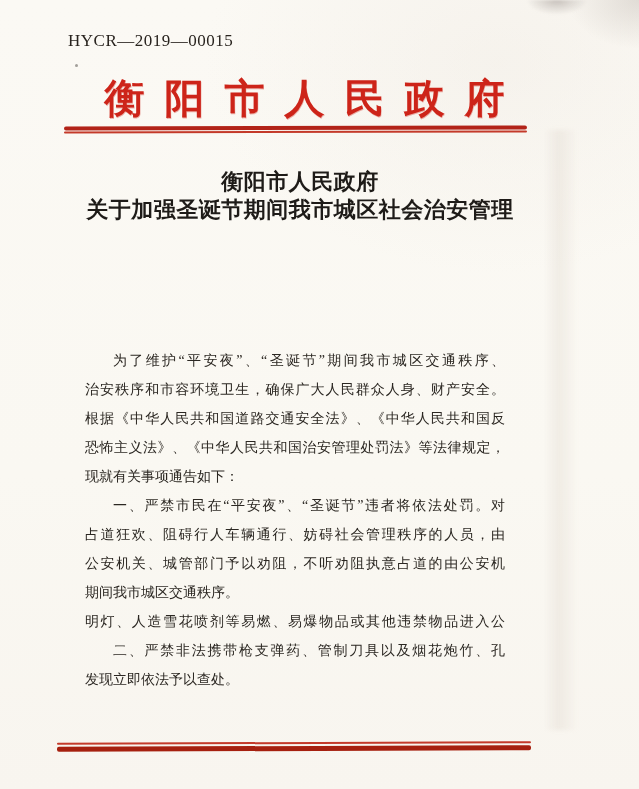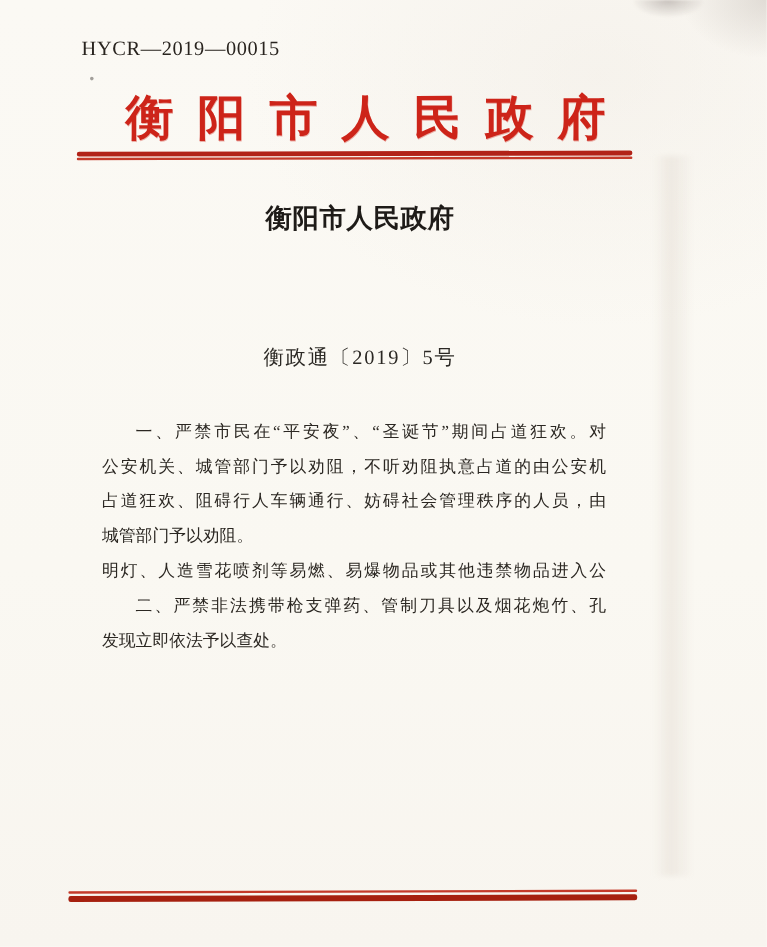--- a/index.html
+++ b/index.html
@@ -127,30 +127,37 @@
   <div class="masthead" id="masthead" style="color: rgb(205, 36, 25);">衡阳市人民政府</div>
 
   <div class="masthead-rule">
     <div class="thick" style="background: rgb(178, 35, 24);"></div>
     <div class="gap"></div>
     <div class="thin" style="background: rgb(196, 58, 42);"></div>
   </div>
 
   <div class="title-block">
     <div>衡阳市人民政府</div>
+    <div>关于加强圣诞节期间我市城区社会治安管理</div>
   </div>
 
-  <div class="doc-number">衡政通〔2019〕5号</div>
 
   <div class="body-text">
     <div class="paragraph">
-      <div class="bline first">一、严禁市民在“平安夜”、“圣诞节”期间占道狂欢。对</div>
+      <div class="bline first">为了维护“平安夜”、“圣诞节”期间我市城区交通秩序、</div>
+      <div class="bline">治安秩序和市容环境卫生，确保广大人民群众人身、财产安全。</div>
+      <div class="bline">根据《中华人民共和国道路交通安全法》、《中华人民共和国反</div>
+      <div class="bline">恐怖主义法》、《中华人民共和国治安管理处罚法》等法律规定，</div>
+      <div class="bline endline">现就有关事项通告如下：</div>
+    </div>
+    <div class="paragraph">
+      <div class="bline first">一、严禁市民在“平安夜”、“圣诞节”违者将依法处罚。对</div>
+      <div class="bline">占道狂欢、阻碍行人车辆通行、妨碍社会管理秩序的人员，由</div>
       <div class="bline">公安机关、城管部门予以劝阻，不听劝阻执意占道的由公安机</div>
-      <div class="bline">占道狂欢、阻碍行人车辆通行、妨碍社会管理秩序的人员，由</div>
-      <div class="bline endline">城管部门予以劝阻。</div>
+      <div class="bline endline">期间我市城区交通秩序。</div>
     </div>
     <div class="paragraph">
       <div class="bline">明灯、人造雪花喷剂等易燃、易爆物品或其他违禁物品进入公</div>
       <div class="bline first">二、严禁非法携带枪支弹药、管制刀具以及烟花炮竹、孔</div>
     </div>
     <div class="paragraph">
       <div class="bline endline">发现立即依法予以查处。</div>
     </div>
   </div>
 

